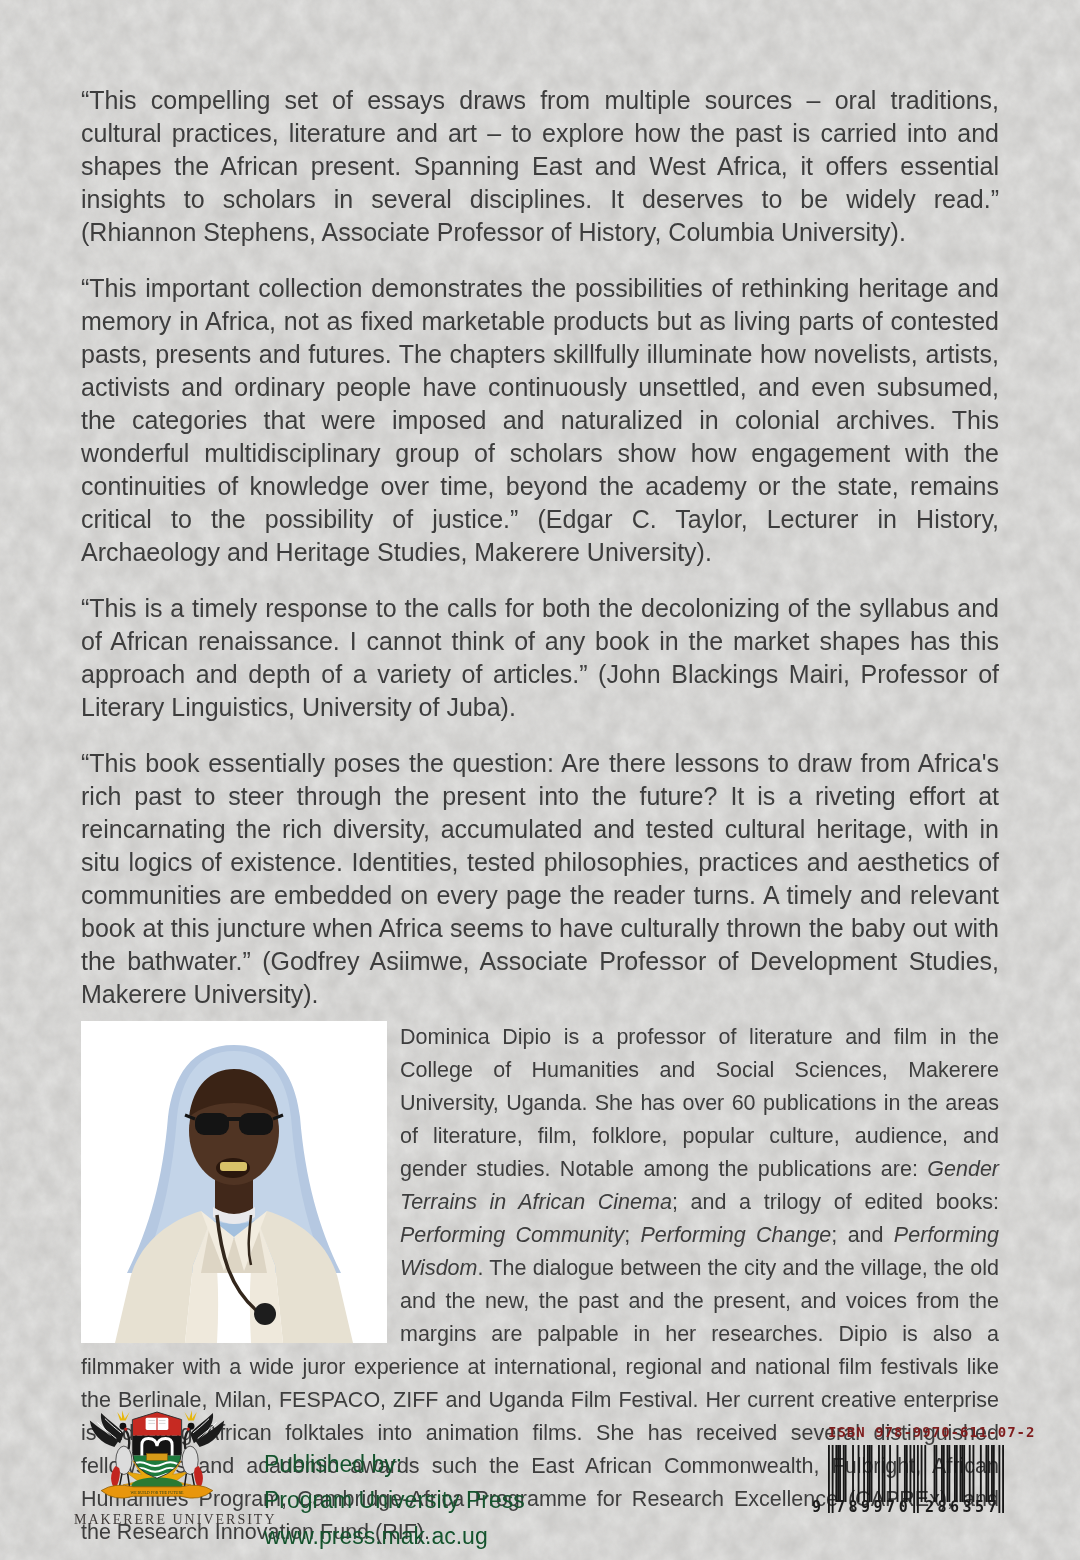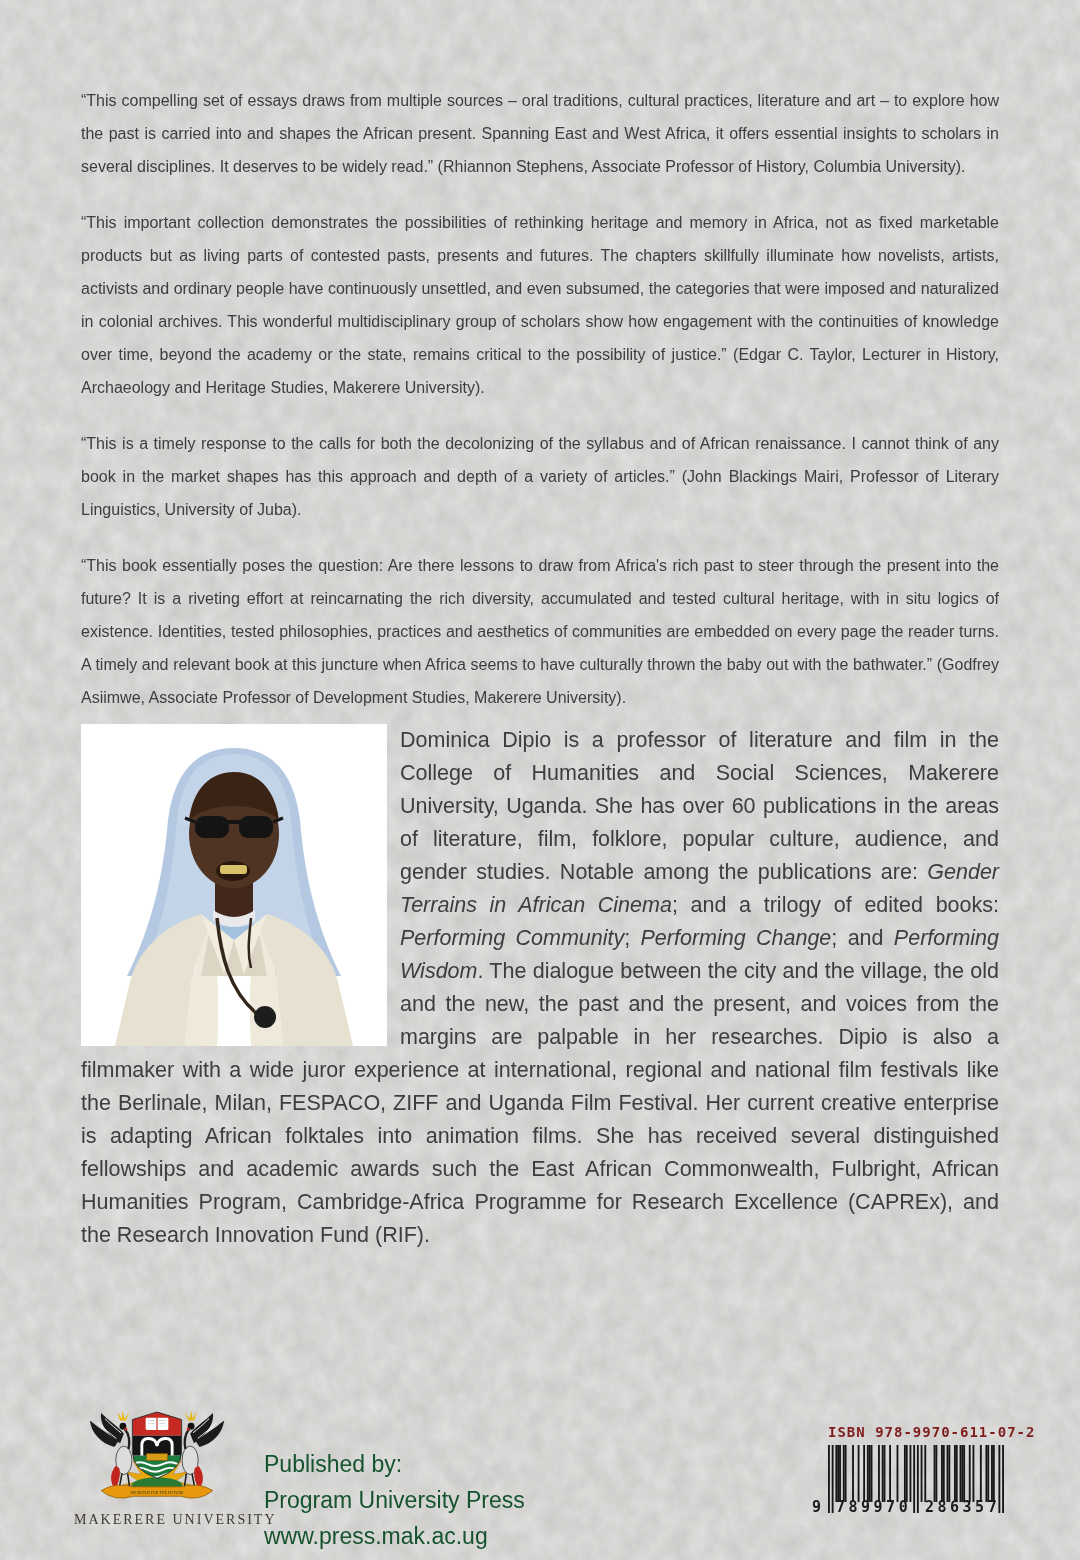--- a/index.html
+++ b/index.html
@@ -8,21 +8,21 @@
     background:#c7c6c4;
     font-family:"Liberation Sans", sans-serif;
   }
   .texture{position:absolute;inset:0;pointer-events:none;z-index:0;}
   .content{
     position:absolute;left:81px;top:0;width:918px;z-index:1;
     color:#3d3d3d;
   }
   .quotes{padding-top:84px;}
   .quote{
-    font-size:16px;line-height:33px;text-align:justify;
+    font-size:25px;line-height:33px;text-align:justify;
     margin:0 0 23px 0;color:#3d3d3d;
   }
   .quote:last-of-type{margin-bottom:10px;}
   .bio{
     font-size:21.5px;line-height:33px;text-align:justify;color:#3d3d3d;
   }
   .bio::after{content:"";display:block;clear:both;}
   .author-photo{
     float:left;width:306px;height:322px;margin:0 13px 2px 0;
     background:#ffffff;

